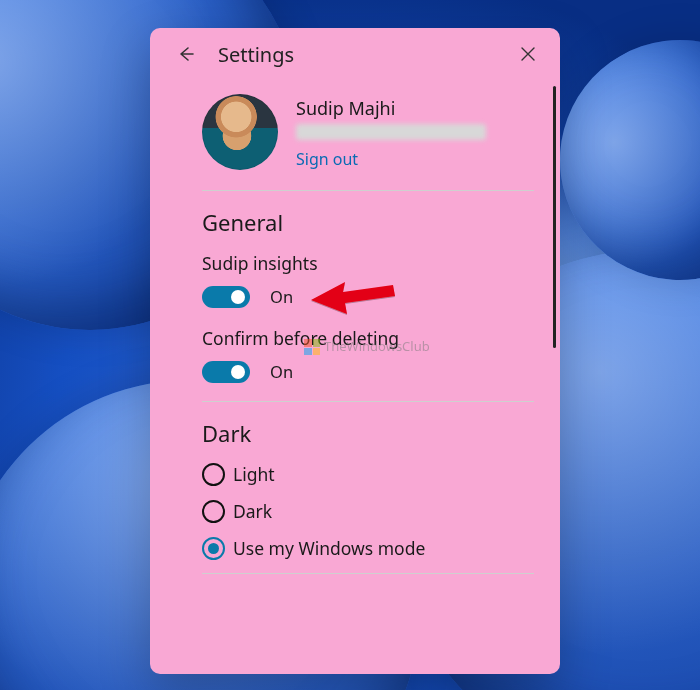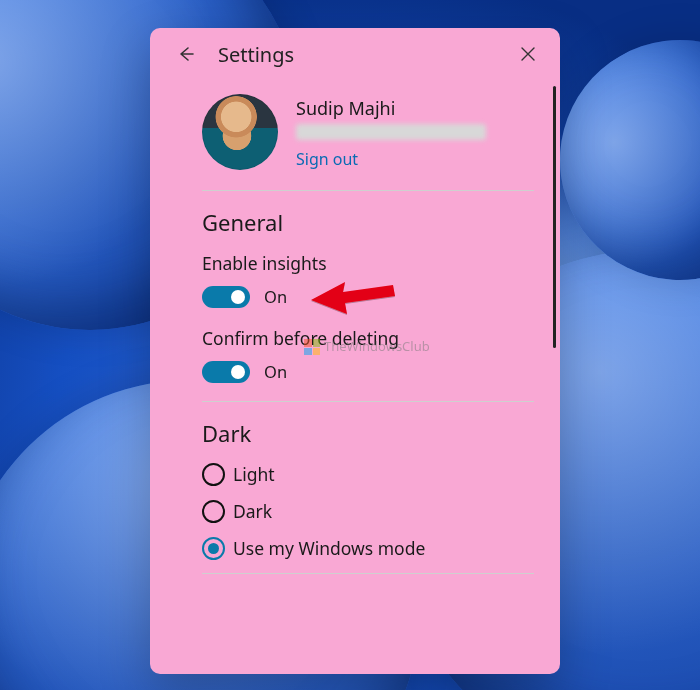--- a/index.html
+++ b/index.html
@@ -77,21 +77,21 @@
     margin-top:4px; width:190px; height:16px; border-radius:3px;
     background: #d8d8d8; filter: blur(2.5px);
   }
   .signout { color:#0a6bb3; font-size:16px; margin-top:8px; cursor:pointer; }
 
   .divider { border:none; border-top:1px solid #cfcfcf; margin:0; }
 
   .section-title { font-size:22px; color:#1a1a1a; margin:16px 0 14px 0; }
 
   .setting-label { font-size:17.5px; color:#1a1a1a; margin-bottom:10px; }
-  .toggle-row { display:flex; align-items:center; gap:14px; margin-bottom:18px; }
+  .toggle-row { display:flex; align-items:center; gap:20px; margin-bottom:18px; }
   .toggle {
     width:48px; height:22px; border-radius:11px; position:relative; cursor:pointer;
   }
   .toggle.on { background:#0a7aaa; }
   .toggle .knob {
     position:absolute; width:14px; height:14px; border-radius:50%; background:#fff; top:4px;
   }
   .toggle.on .knob { right:5px; }
   .toggle-state { font-size:16.5px; color:#1a1a1a; }
 
@@ -156,21 +156,21 @@
         <div class="profile-name">Sudip Majhi</div>
         <div class="profile-email"></div>
         <div class="signout">Sign out</div>
       </div>
     </div>
 
     <hr class="divider">
 
     <div class="section-title">General</div>
 
-    <div class="setting-label">Enable insights</div>
+    <div class="setting-label">Sudip insights</div>
     <div class="toggle-row">
       <div class="toggle on">
           <div class="knob"></div>
         </div>
       <div class="toggle-state">On</div>
     </div>
 
     <div class="setting-label">Confirm before deleting</div>
     <div class="toggle-row">
       <div class="toggle on">

